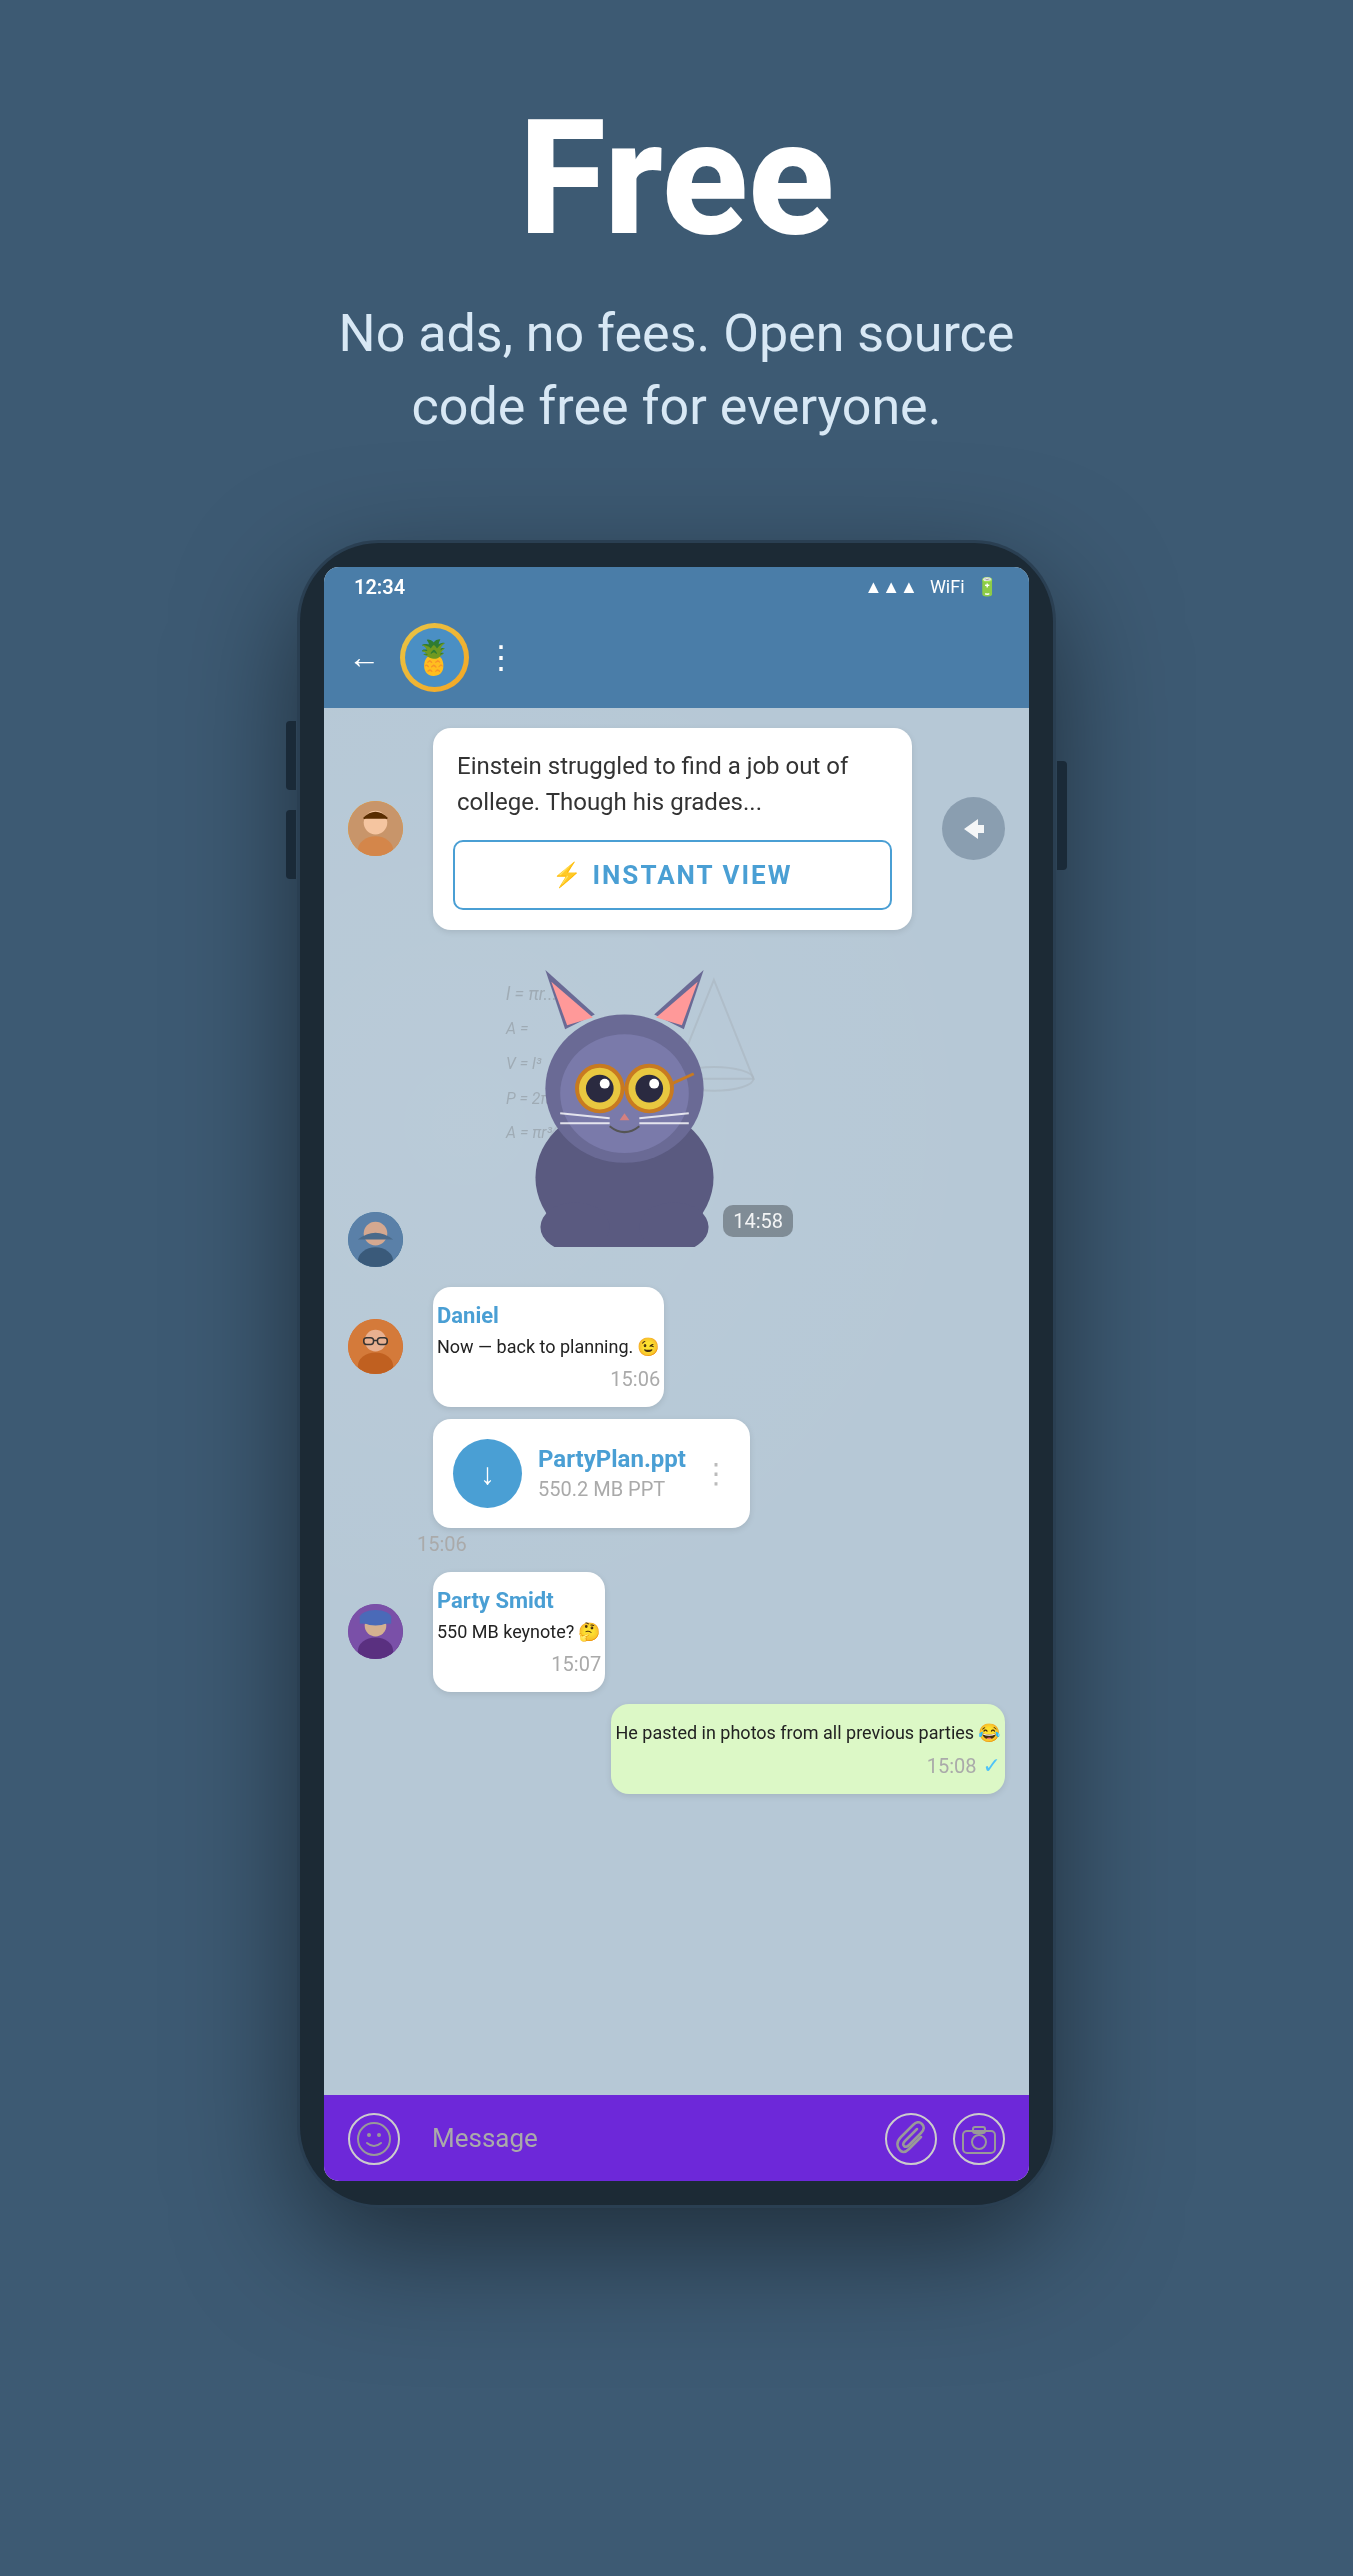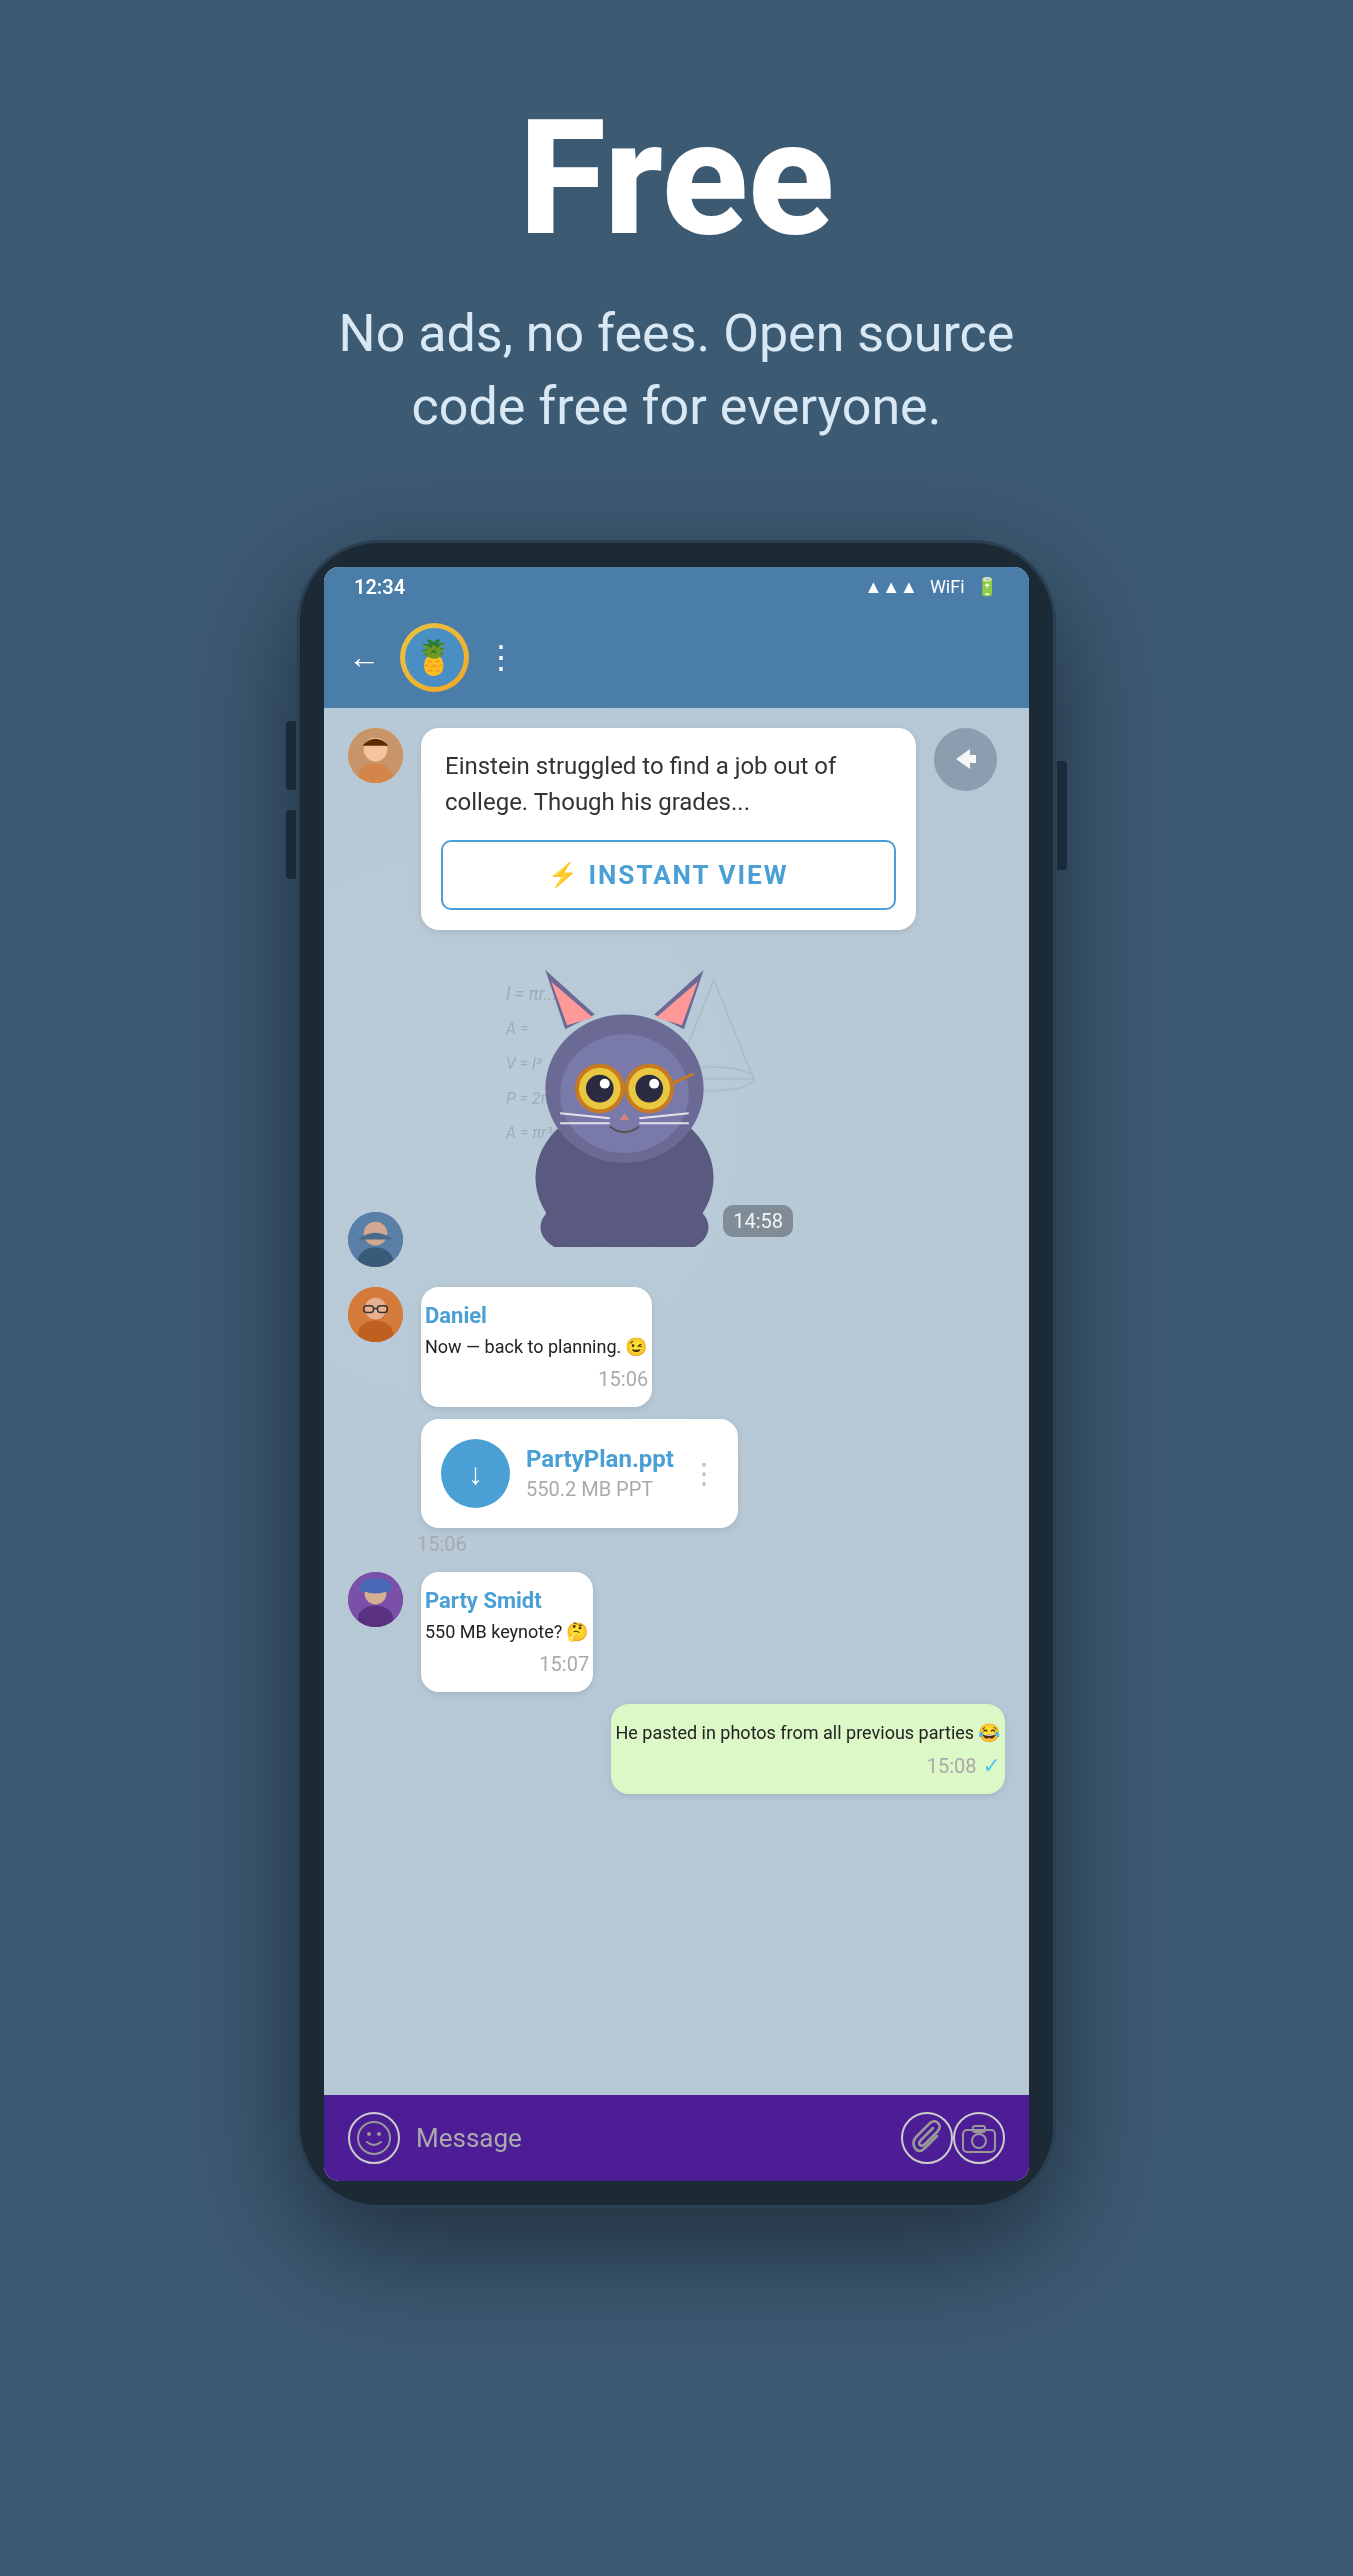--- a/index.html
+++ b/index.html
@@ -176,22 +176,22 @@
       min-height: 1387px;
       padding: 20px 24px;
       display: flex;
       flex-direction: column;
       gap: 12px;
     }
 
     
     .msg-row {
       display: flex;
-      align-items: flex-start;
-      gap: 18px;
+      align-items: center;
+      gap: 30px;
     }
 
     .msg-row.right {
       flex-direction: row-reverse;
     }
 
     .avatar-sm {
       width: 55px;
       height: 55px;
       border-radius: 50%;
@@ -359,24 +359,25 @@
     }
 
     .file-more {
       color: #bbb;
       font-size: 28px;
       cursor: pointer;
     }
 
     
     .bottom-bar {
-      background: #4c1d95;
+      background: #6d28d9;
       padding: 16px 24px;
       display: flex;
-      align-items: center;
+      align-items: flex-end;
+      gap: 16px;
     }
 
     .bottom-icon {
       width: 52px;
       height: 52px;
       border-radius: 50%;
       border: 2px solid #ccc;
       display: flex;
       align-items: center;
       justify-content: center;

